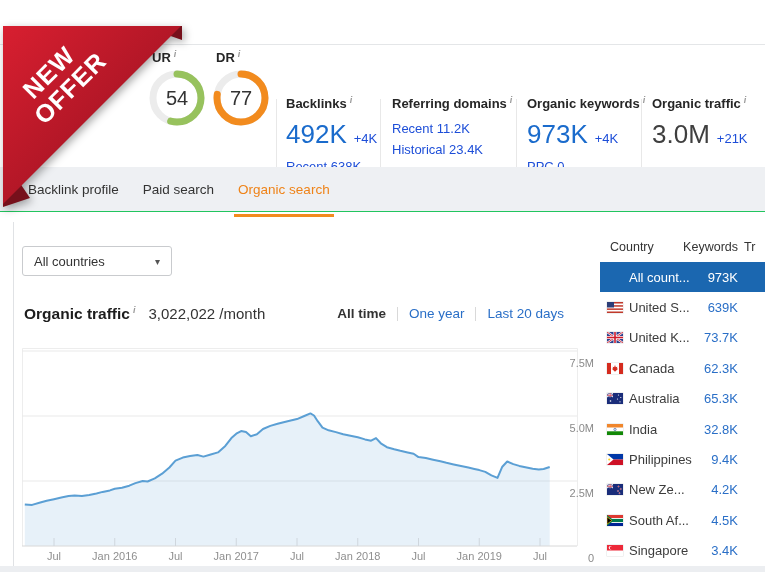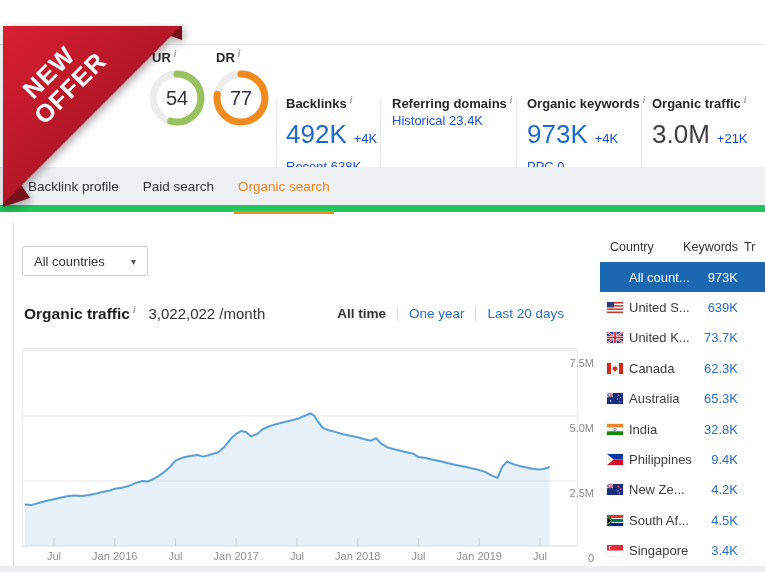--- a/index.html
+++ b/index.html
@@ -16,28 +16,28 @@
   .gauge-num{position:absolute;left:0;top:0;width:58px;height:58px;display:flex;align-items:center;justify-content:center;font-size:20px;color:#333;}
   .stat-col{position:absolute;top:50px;}
   .stat-label{font-size:13px;font-weight:bold;color:#262626;}
   sup.info{font-size:9px;color:#9a9a9a;margin-left:3px;font-style:italic;font-weight:bold;}
   .stat-value-row{display:flex;align-items:baseline;margin-top:8px;}
   .stat-value{font-size:26px;color:#1a6bcc;line-height:30px;}
   .stat-value.dark{color:#3f3f3f;}
   .stat-delta{font-size:13px;color:#1d4ed8;margin-left:7px;}
   .stat-sub{font-size:13px;color:#1d4ed8;line-height:20.5px;margin-top:6px;}
   
-  .tabbar{position:absolute;left:0;top:167px;width:765px;height:45px;background:#eef0f3;border-bottom:7px solid #22c55e;display:flex;align-items:center;padding-left:16px;box-sizing:border-box;}
+  .tabbar{position:absolute;left:0;top:167px;width:765px;height:45px;background:#eef0f3;border-bottom:1px solid #22c55e;display:flex;align-items:center;padding-left:16px;box-sizing:border-box;}
   .tab{position:relative;height:55px;display:flex;align-items:center;padding:0 12px;font-size:13.5px;color:#333;cursor:pointer;}
   .tab.active{color:#ef8318;}
   .tab.active::after{content:"";position:absolute;left:8px;right:8px;bottom:0;height:3px;background:#f28b1e;}
   
   .left-border{position:absolute;left:13px;top:222px;width:1px;height:344px;background:#e0e2e5;}
   .bottom-strip{position:absolute;left:0;top:566px;width:765px;height:6px;background:#eceef1;}
-  .dropdown{position:absolute;left:22px;top:246px;width:126px;height:30px;box-sizing:border-box;border:1px solid #c9cbce;border-radius:3px;background:#fff;display:flex;align-items:center;padding:0 11px;font-size:13px;color:#333;}
+  .dropdown{position:absolute;left:22px;top:246px;width:150px;height:30px;box-sizing:border-box;border:1px solid #c9cbce;border-radius:3px;background:#fff;display:flex;align-items:center;padding:0 11px;font-size:13px;color:#333;}
   .dropdown .caret{margin-left:auto;font-size:10px;color:#555;}
   .heading-row{position:absolute;left:24px;top:305px;display:flex;align-items:baseline;gap:13px;}
   .heading{font-size:15.5px;font-weight:bold;color:#1d1d1d;}
   .heading-value{font-size:15px;color:#333;}
   .ranges{position:absolute;top:306px;right:190px;display:flex;align-items:center;}
   .range-item{font-size:13.5px;color:#2a6fc7;padding:0 11px;cursor:pointer;}
   .range-item.active{color:#333;font-weight:bold;}
   .range-sep{width:1px;height:14px;background:#d9d9d9;}
   
   .chart-svg{position:absolute;left:22px;top:348px;}
@@ -95,20 +95,21 @@
     <div class="stat-value-row">
       <span class="stat-value">492K</span>
       <span class="stat-delta">+4K</span>
     </div>
     <div class="stat-sub" style="margin-top:8px;">Recent 638K</div>
     <div class="stat-sub" style="margin-top:0;">Historical 2.15M</div>
   </div>
 
   <div class="stat-col" style="left:392px;">
     <div class="stat-label"><span>Referring domains</span><sup class="info">i</sup></div>
+    <div class="stat-sub" style="margin-top:8px;">Recent 11.2K</div>
     <div class="stat-sub" style="margin-top:0;">Historical 23.4K</div>
   </div>
 
   <div class="stat-col" style="left:527px;">
     <div class="stat-label"><span>Organic keywords</span><sup class="info">i</sup></div>
     <div class="stat-value-row">
       <span class="stat-value">973K</span>
       <span class="stat-delta">+4K</span>
     </div>
     <div class="stat-sub" style="margin-top:8px;">PPC 0</div>

